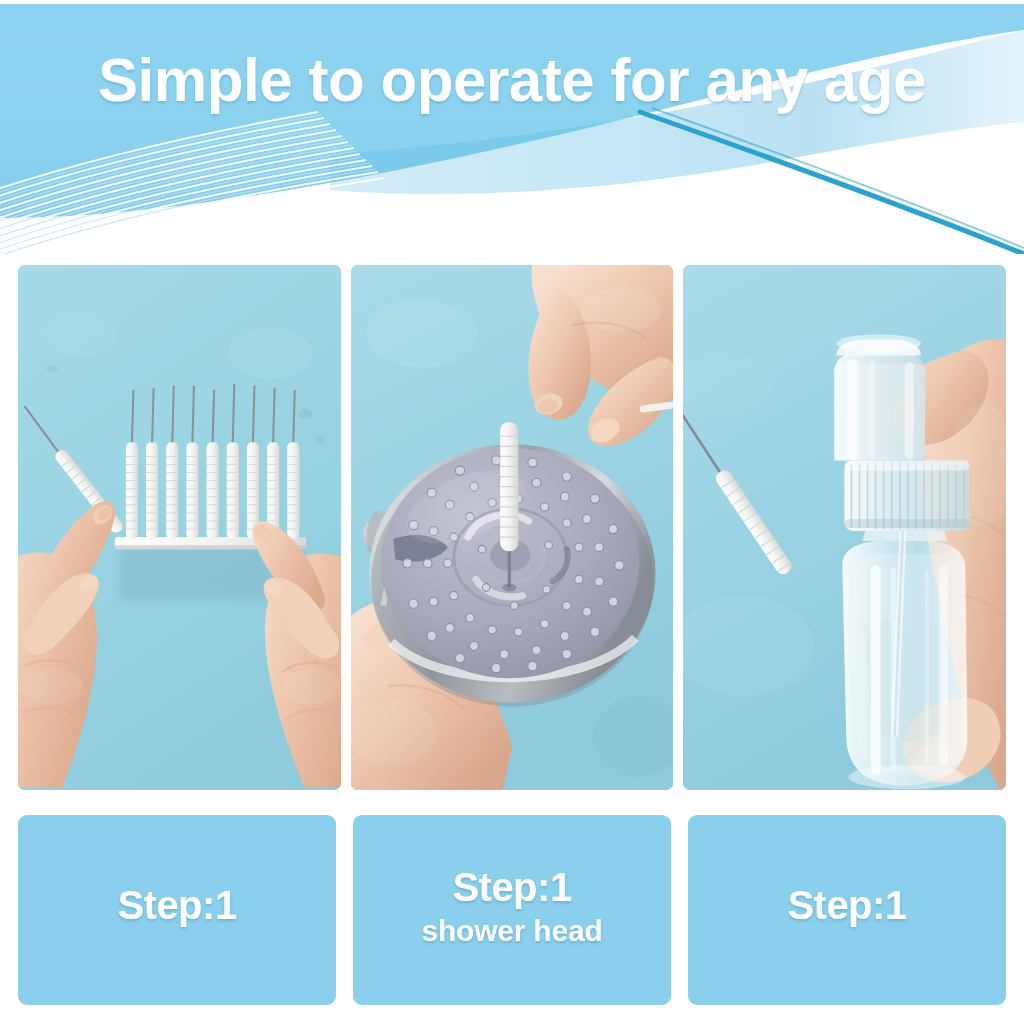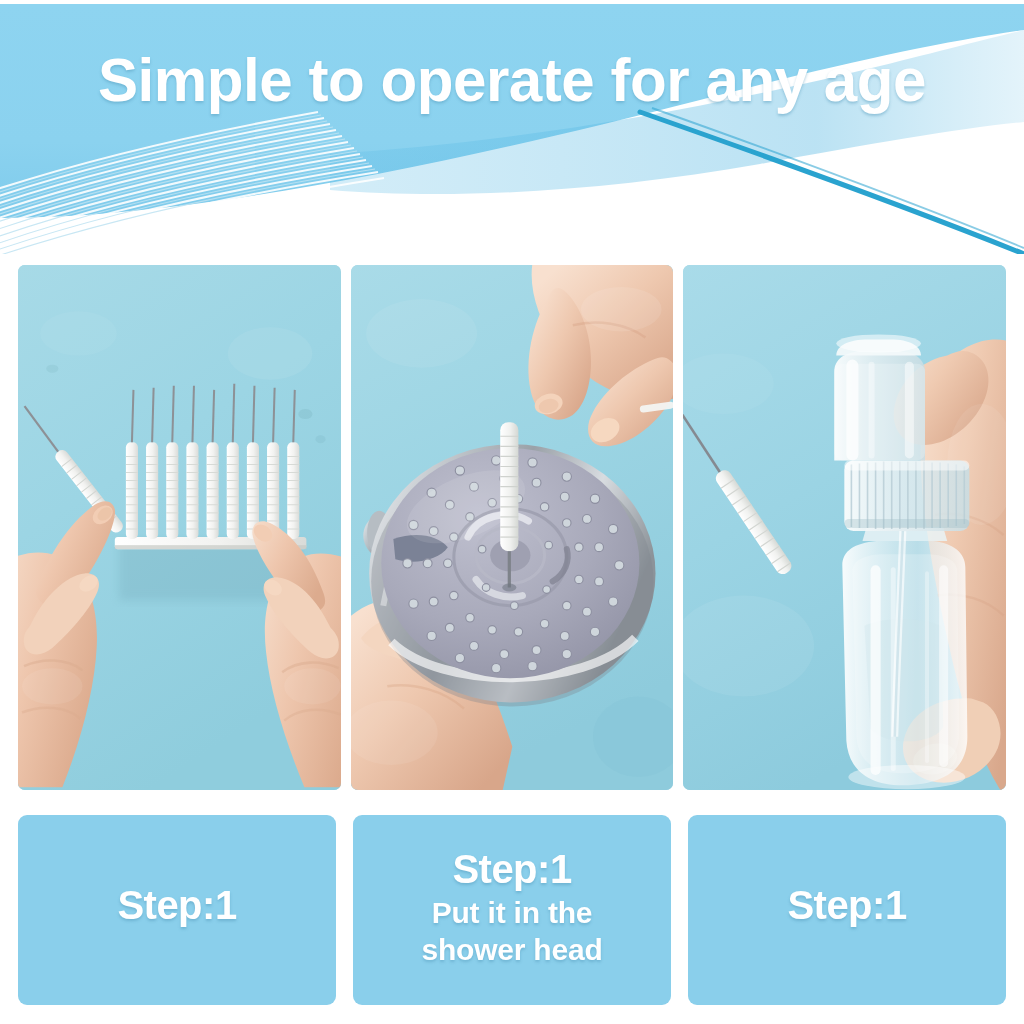--- a/index.html
+++ b/index.html
@@ -733,21 +733,20 @@
 
   <div class="caption-row">
 
     <div class="caption">
       <div class="cap-step">Step:1</div>
     </div>
 
     <div class="caption">
       <div class="cap-step">Step:1</div>
       <div class="cap-desc">
-        <span>Put it in the</span>
         <span>shower head</span>
       </div>
     </div>
 
     <div class="caption">
       <div class="cap-step">Step:1</div>
     </div>
 
   </div>
 

